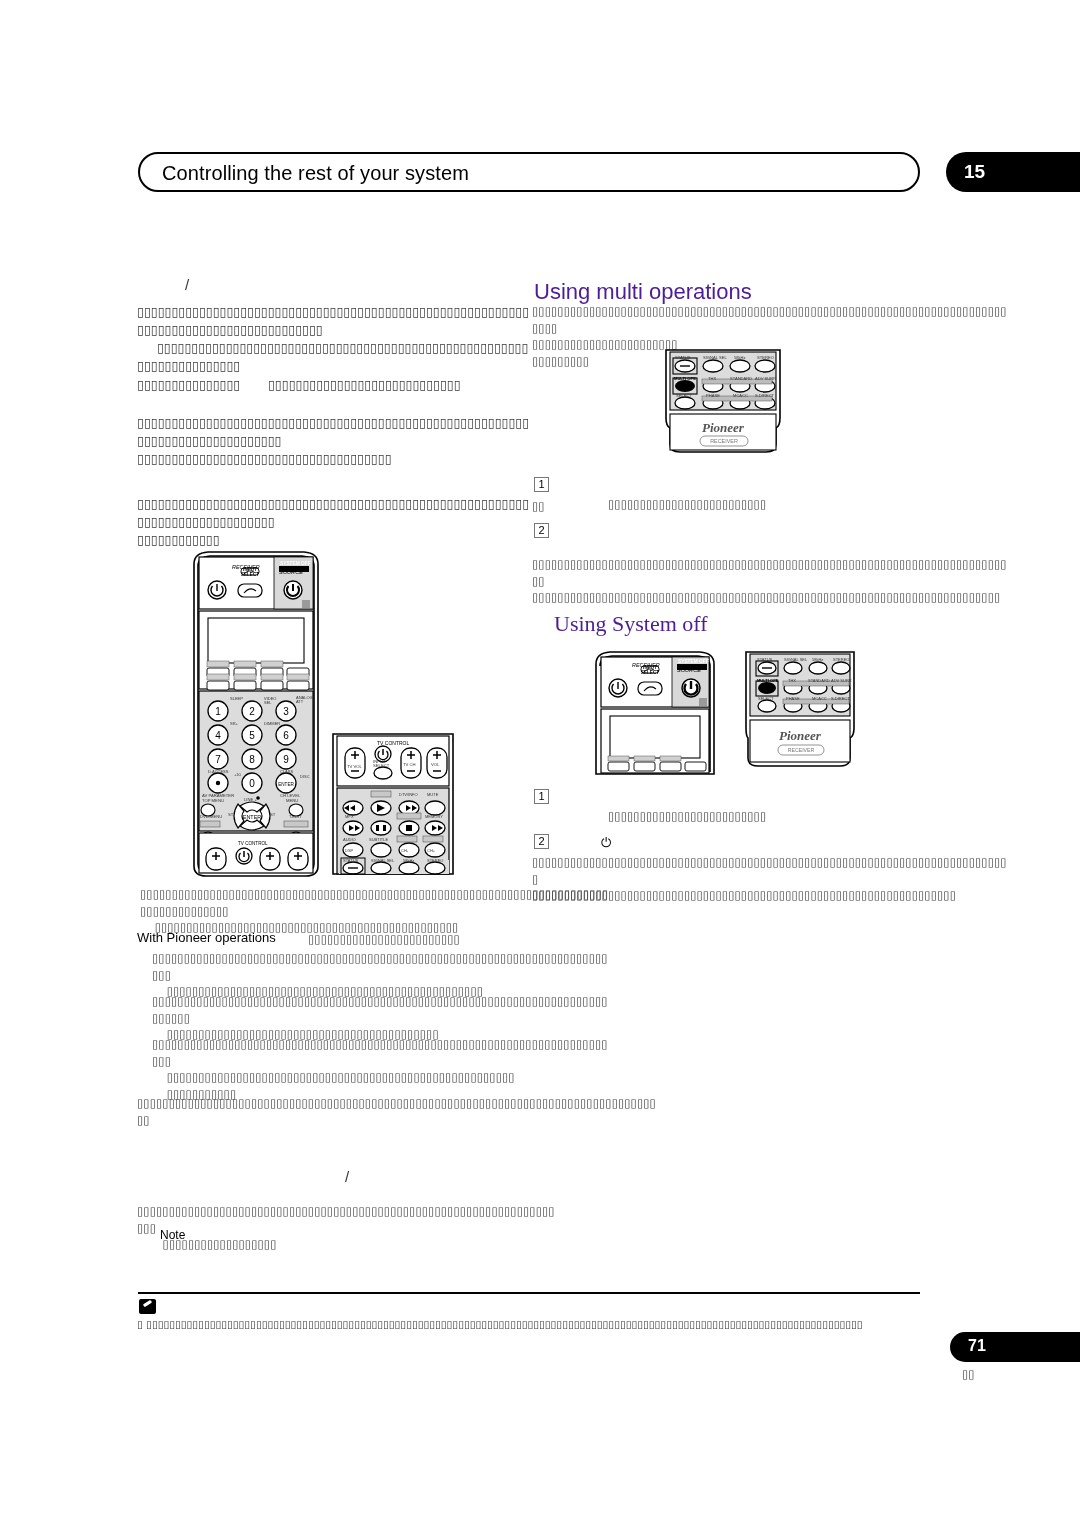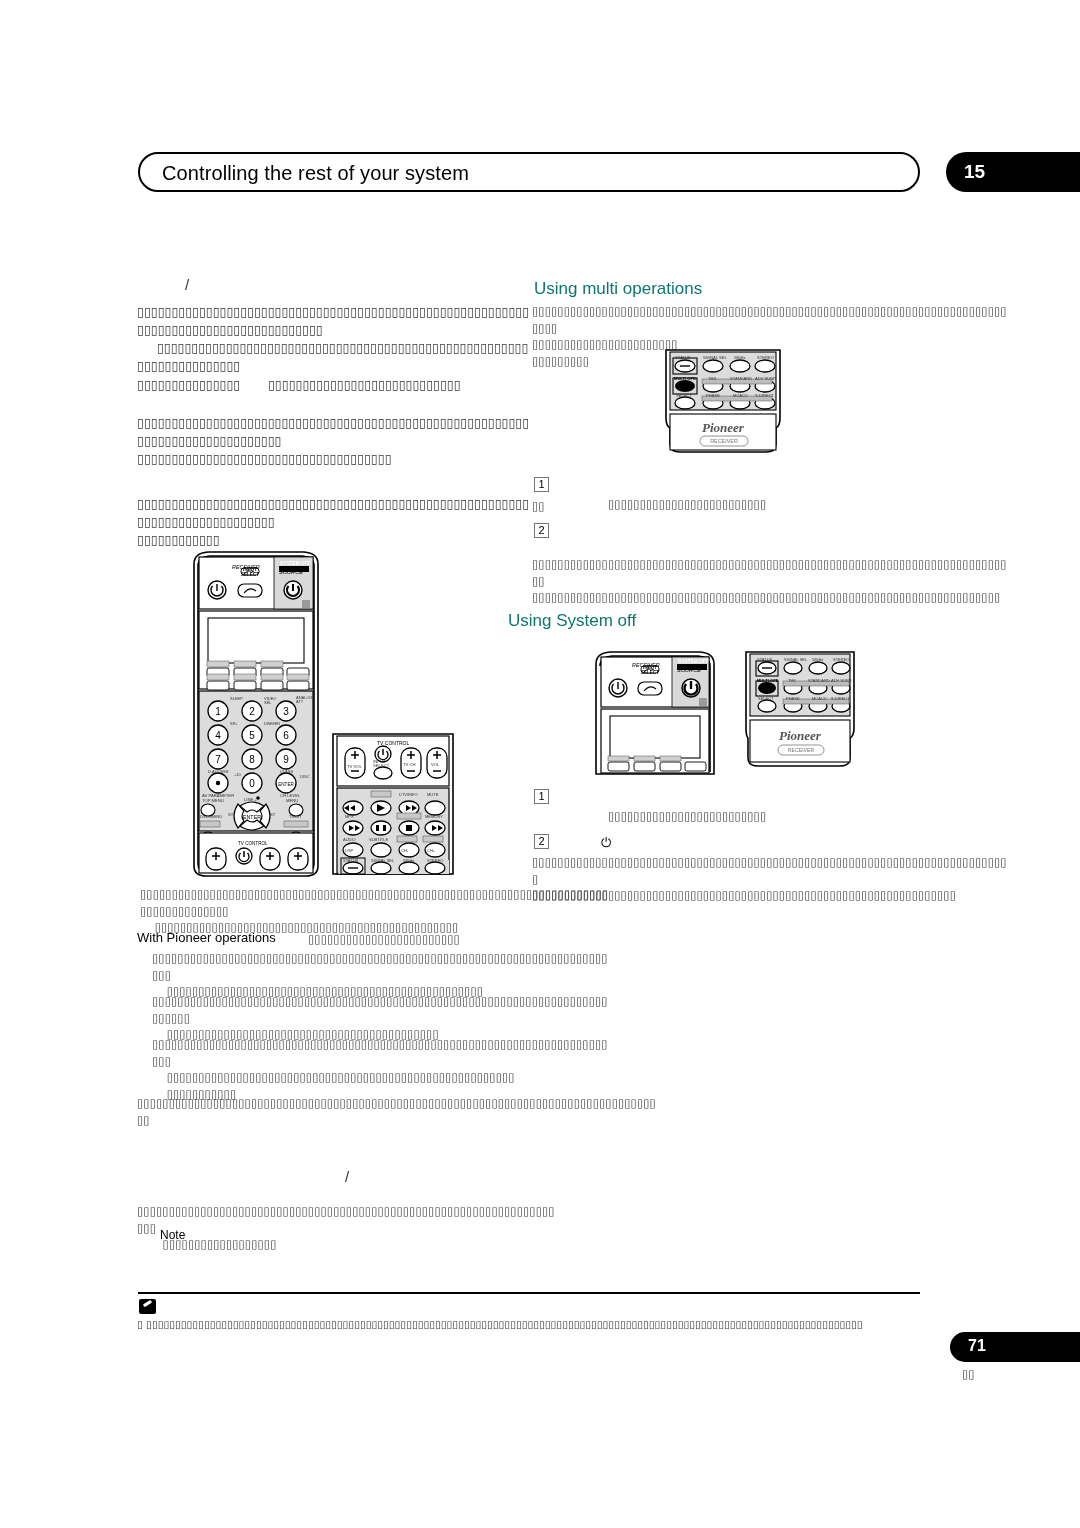--- a/index.html
+++ b/index.html
@@ -15,21 +15,21 @@
   .chap-badge span{position:absolute;left:18px;top:9px;color:#fff;font-size:19px;font-weight:700;}
 
   
   .tofu{font-family:"DejaVu Sans",sans-serif;color:#3a3a3a;letter-spacing:0px;
         line-height:1.45;white-space:pre-wrap;word-break:break-all;}
   .t13{font-size:12.5px;}
   .t12{font-size:11.5px;}
   .t11{font-size:10.5px;}
 
   .blk{position:absolute;}
-  .h2{position:absolute;font-size:17px;color:#0f766e;white-space:nowrap;}
+  .h2{position:absolute;font-size:22px;color:#4c1d95;white-space:nowrap;}
   .latin{font-family:"Liberation Sans",sans-serif;color:#000;}
 
   .stepnum{position:absolute;width:15px;height:15px;border:1px solid #777;box-sizing:border-box;
            font-size:11px;line-height:13px;text-align:center;font-family:"Liberation Sans",sans-serif;color:#000;}
 
   .slash{position:absolute;font-size:15px;color:#333;}
 
   
   .note-rule{position:absolute;left:138px;top:1292px;width:782px;height:2px;background:#000;}
   .note-ico{position:absolute;left:139px;top:1299px;width:17px;height:15px;background:#000;border-radius:2px;}
@@ -386,21 +386,21 @@
     </svg>
   </div>
 
   <div class="stepnum" style="left:534px;top:477px;">1</div>
   <div class="blk tofu t12" style="left:532px;top:498px;">▯▯</div>
   <div class="blk tofu t12" style="left:608px;top:496px;">▯▯▯▯▯▯▯▯▯▯▯▯▯▯▯▯▯▯▯▯▯▯▯▯▯</div>
   <div class="stepnum" style="left:534px;top:523px;">2</div>
   <div class="blk tofu t12" style="left:532px;top:556px;width:478px;">▯▯▯▯▯▯▯▯▯▯▯▯▯▯▯▯▯▯▯▯▯▯▯▯▯▯▯▯▯▯▯▯▯▯▯▯▯▯▯▯▯▯▯▯▯▯▯▯▯▯▯▯▯▯▯▯▯▯▯▯▯▯▯▯▯▯▯▯▯▯▯▯▯▯▯▯▯
 ▯▯▯▯▯▯▯▯▯▯▯▯▯▯▯▯▯▯▯▯▯▯▯▯▯▯▯▯▯▯▯▯▯▯▯▯▯▯▯▯▯▯▯▯▯▯▯▯▯▯▯▯▯▯▯▯▯▯▯▯▯▯▯▯▯▯▯▯▯▯▯▯▯▯</div>
 
-  <div class="h2" style="left:508px;top:611px;">Using System off</div>
+  <div class="h2" style="left:554px;top:611px;font-family:Liberation Serif, serif;">Using System off</div>
 
   <div class="rc" style="left:588px;top:648px;">
     <svg width="132" height="128" viewBox="0 0 132 128">
       <g fill="none" stroke="#000" stroke-width="1.6">
         <path d="M8 16 Q8 5 22 4 L112 4 Q126 5 126 16 L126 126 L8 126 Z"></path>
         <path d="M12 18 Q12 9 24 8 L110 8 Q122 9 122 18 L122 124"></path>
       </g>
       <rect x="13" y="9" width="108" height="50" fill="#fff" stroke="#000" stroke-width="1.2"></rect>
       <rect x="84" y="9" width="37" height="50" fill="#d9d9d9"></rect>
       <rect x="84" y="9" width="37" height="50" fill="none" stroke="#000" stroke-width="0.8"></rect>

